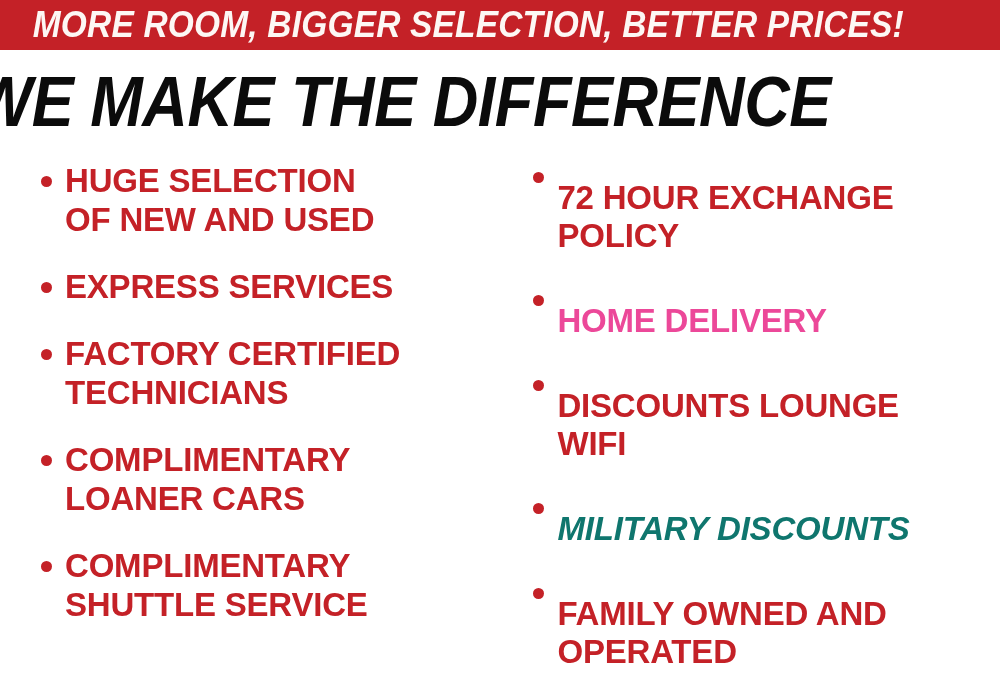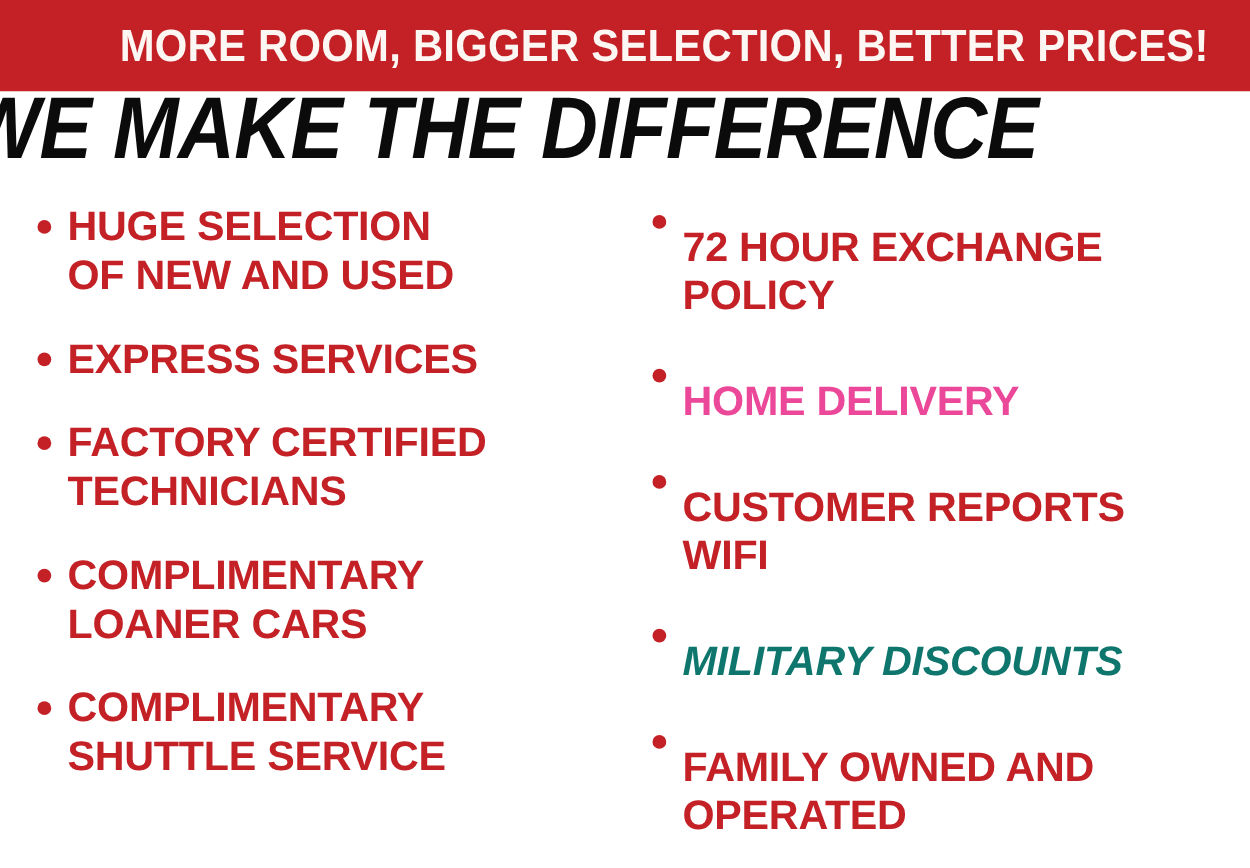--- a/index.html
+++ b/index.html
@@ -18,25 +18,26 @@
     background: #ffffff;
     overflow: hidden;
   }
 
   
   .banner {
     position: absolute;
     left: 0;
     top: 0;
     width: 1000px;
-    height: 73px;
+    height: 50px;
     background: #c42127;
     display: flex;
     align-items: center;
-    justify-content: flex-end;
+    justify-content: flex-start;
+    font-style: italic;
   }
   .banner-text {
     color: #fdf7f4;
     font-family: "Liberation Sans", sans-serif;
     font-weight: bold;
     font-size: 36px;
     line-height: 36px;
     letter-spacing: 0.2px;
     white-space: nowrap;
     transform: scaleX(0.93);
@@ -76,22 +77,23 @@
     width: 1000px;
     height: 544px;
     display: flex;
     align-items: flex-start;
   }
   .col {
     box-sizing: border-box;
   }
   .col-left {
     width: 500px;
-    padding-left: 30px;
+    padding-left: 18px;
     padding-top: 11px;
+    margin-left: 23px;
   }
   .col-right {
     width: 500px;
     padding-left: 22px;
     padding-top: 7px;
   }
 
   .bullet-item {
     display: flex;
     align-items: flex-start;
@@ -183,21 +185,21 @@
 POLICY</span>
       </div>
 
       <div class="bullet-item">
         <span class="dot" style="background: rgb(196, 33, 39);"></span>
         <span class="bullet-text" style="color: #ec4899;">HOME DELIVERY</span>
       </div>
 
       <div class="bullet-item">
         <span class="dot" style="background: rgb(196, 33, 39);"></span>
-        <span class="bullet-text" style="color: rgb(196, 33, 39);">CUSTOMER REPORTS
+        <span class="bullet-text" style="color: rgb(196, 33, 39);">DISCOUNTS LOUNGE
 WIFI</span>
       </div>
 
       <div class="bullet-item">
         <span class="dot" style="background: rgb(196, 33, 39);"></span>
         <span class="bullet-text" style="color: #0f766e; font-style: italic;">MILITARY DISCOUNTS</span>
       </div>
 
       <div class="bullet-item">
         <span class="dot" style="background: rgb(196, 33, 39);"></span>

